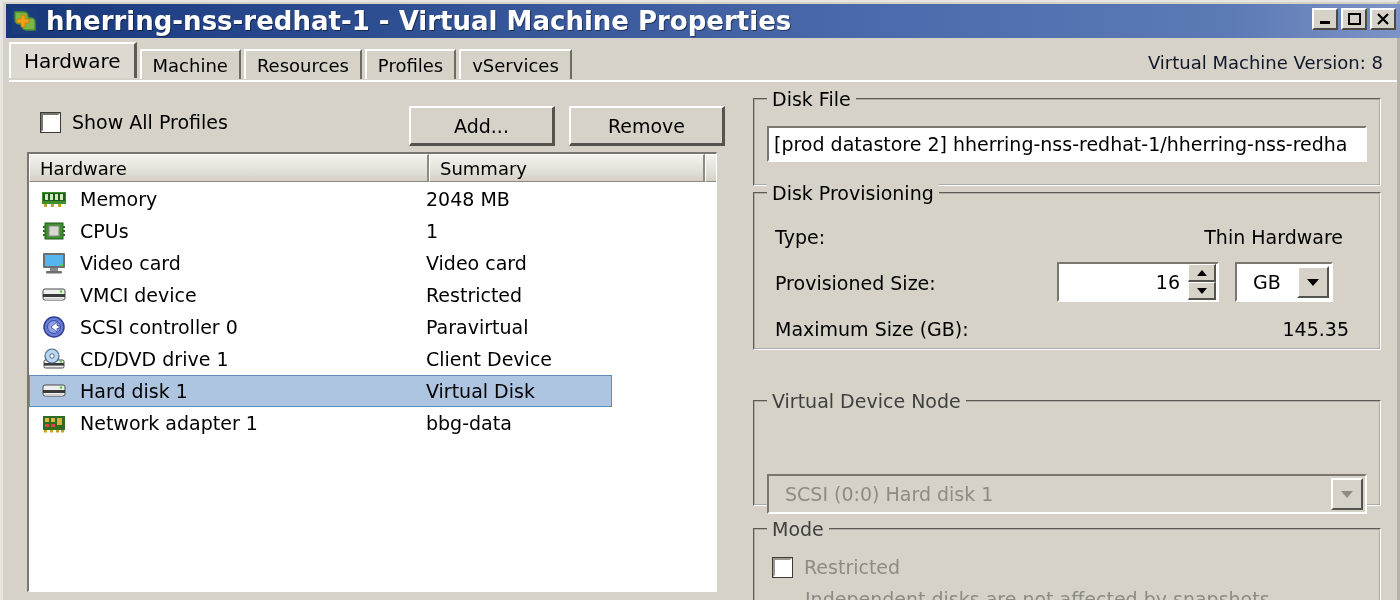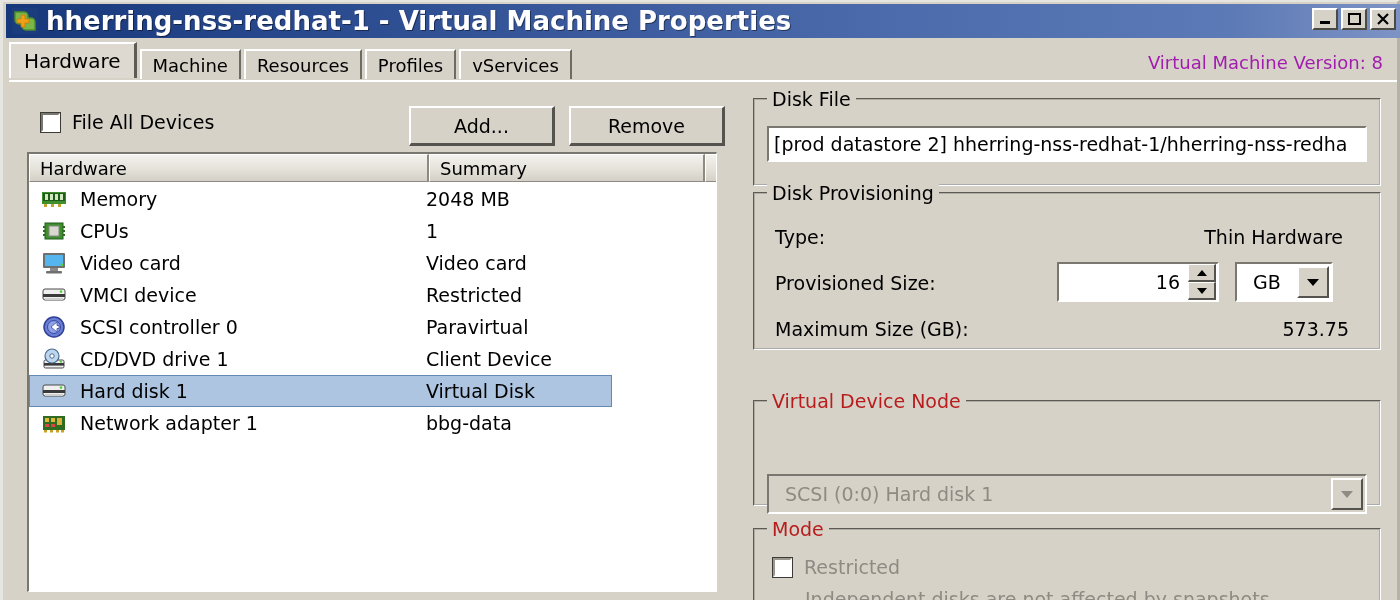--- a/index.html
+++ b/index.html
@@ -110,21 +110,21 @@
     padding: 0 13px;
     top: 0px;
     z-index: 5;
     border-right: 3px solid #5e5b54;
   }
   .vm-version {
     position: absolute;
     right: 14px;
     top: 50px;
     font-size: 18px;
-    color: #a21caf;
+    color: #0f172a;
     white-space: nowrap;
   }
 
   
   .content {
     position: absolute;
     left: 6px; top: 78px;
     width: 1388px;
     height: 520px;
     background: #d6d2c8;
@@ -252,21 +252,21 @@
     box-sizing: border-box;
   }
   .group > .legend {
     position: absolute;
     top: -12px; left: 12px;
     background: #d6d2c8;
     padding: 0 5px;
     font-size: 19px;
     white-space: nowrap;
   }
-  .group.disabled > .legend { color: #b91c1c; }
+  .group.disabled > .legend { color: #404040; }
 
   #g-diskfile   { left: 744px; top: 16px;  width: 628px; height: 88px; }
   #g-prov       { left: 744px; top: 110px; width: 628px; height: 158px; }
   #g-node       { left: 744px; top: 318px; width: 628px; height: 106px; }
   #g-mode       { left: 744px; top: 446px; width: 628px; height: 90px; }
 
   .textbox {
     position: absolute;
     background: #ffffff;
     border-top: 2px solid #7a7770;
@@ -470,21 +470,21 @@
         <span>vServices</span>
       </div>
   </div>
   <div class="vm-version">Virtual Machine Version: 8</div>
 
   <div class="content">
 
     <div class="toolrow">
       <div class="chk-wrap">
         <span class="chkbox"></span>
-        <span class="chk-label">File All Devices</span>
+        <span class="chk-label">Show All Profiles</span>
       </div>
       <div class="btn" id="add-btn">
           <span>Add...</span>
         </div>
       <div class="btn" id="remove-btn">
           <span>Remove</span>
         </div>
     </div>
 
     <div class="hwlist">
@@ -644,21 +644,21 @@
             </span>
         </span>
       </div>
       <div class="combo" id="unit-combo">
         <span class="combo-text">GB</span>
         <span class="combo-arrow">
             <i class="tri-dn"></i>
           </span>
       </div>
       <span class="lbl" id="prov-max-lbl">Maximum Size (GB):</span>
-      <span class="val" id="prov-max-val">573.75</span>
+      <span class="val" id="prov-max-val">145.35</span>
     </div>
 
     <div class="group disabled" id="g-node">
       <span class="legend">Virtual Device Node</span>
       <div class="combo" id="node-combo">
         <span class="combo-text">SCSI (0:0) Hard disk 1</span>
         <span class="combo-arrow">
             <i class="tri-dn"></i>
           </span>
       </div>

